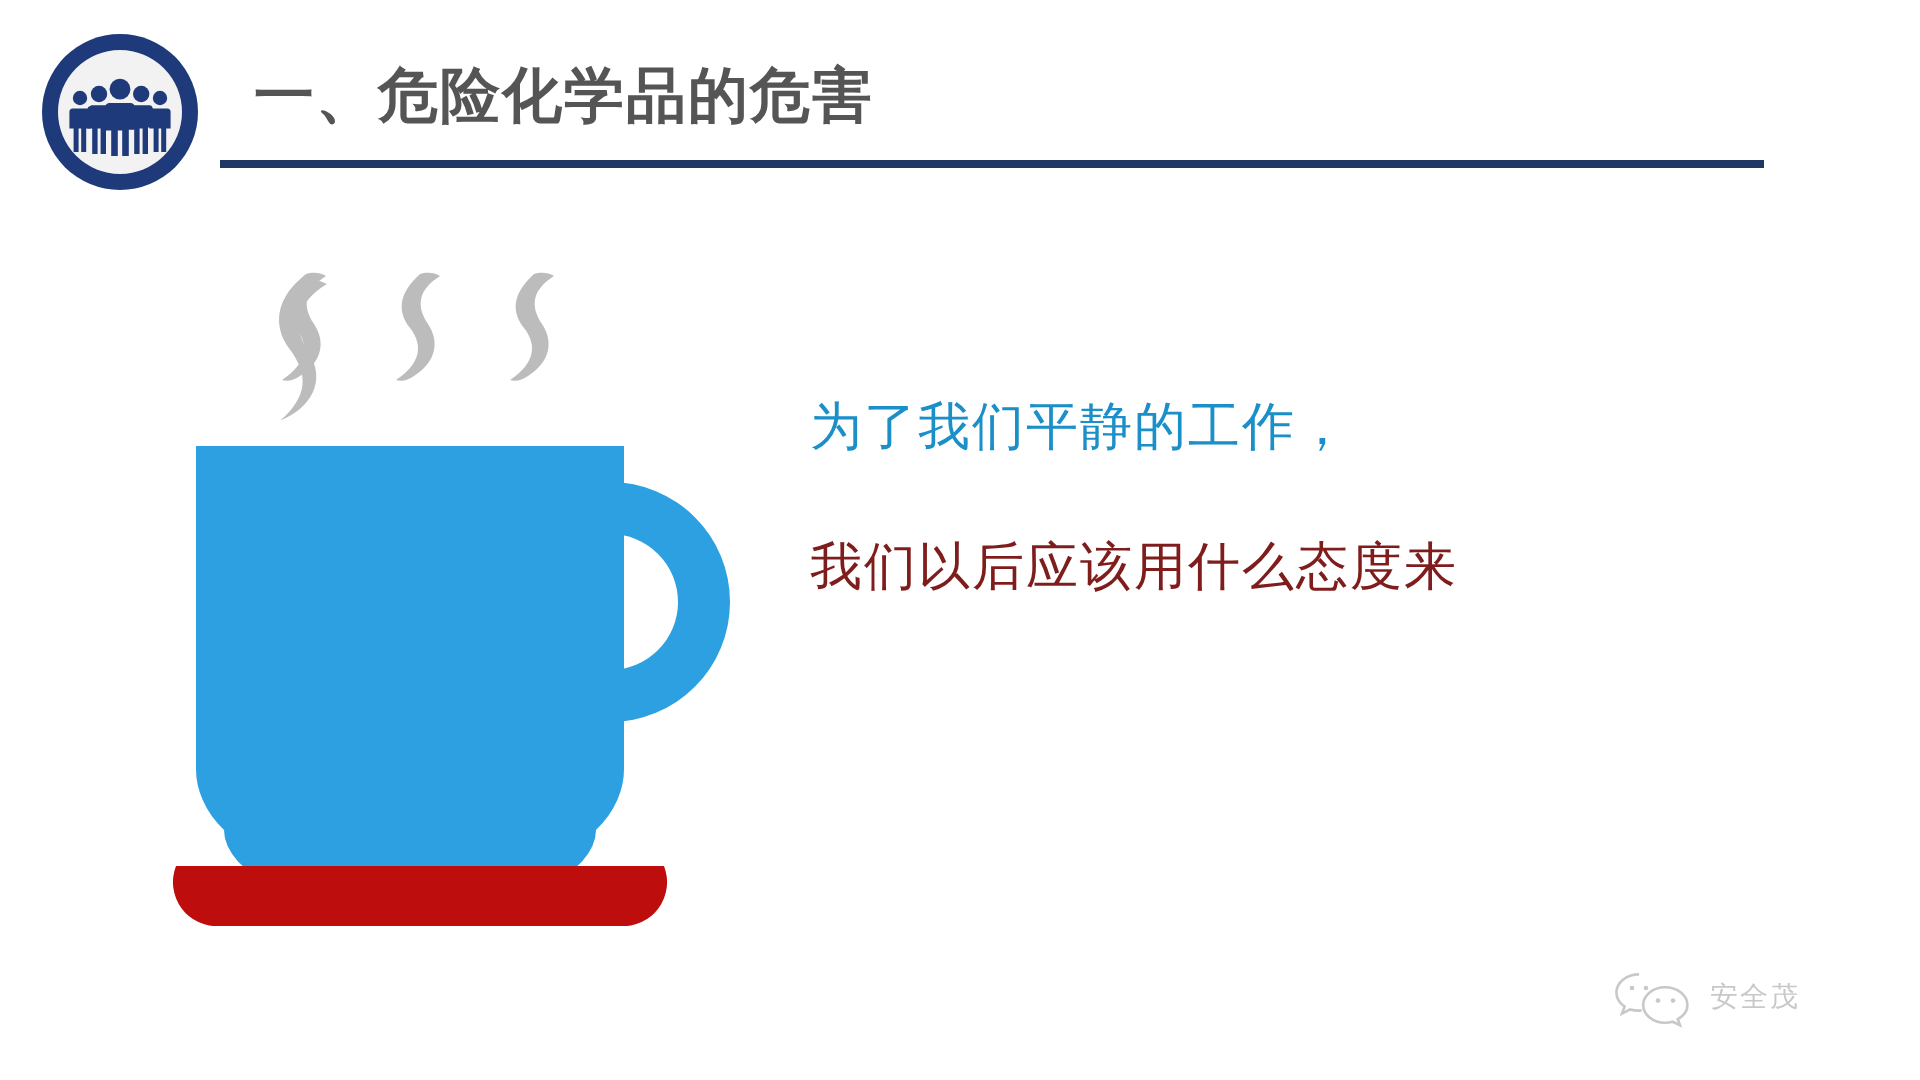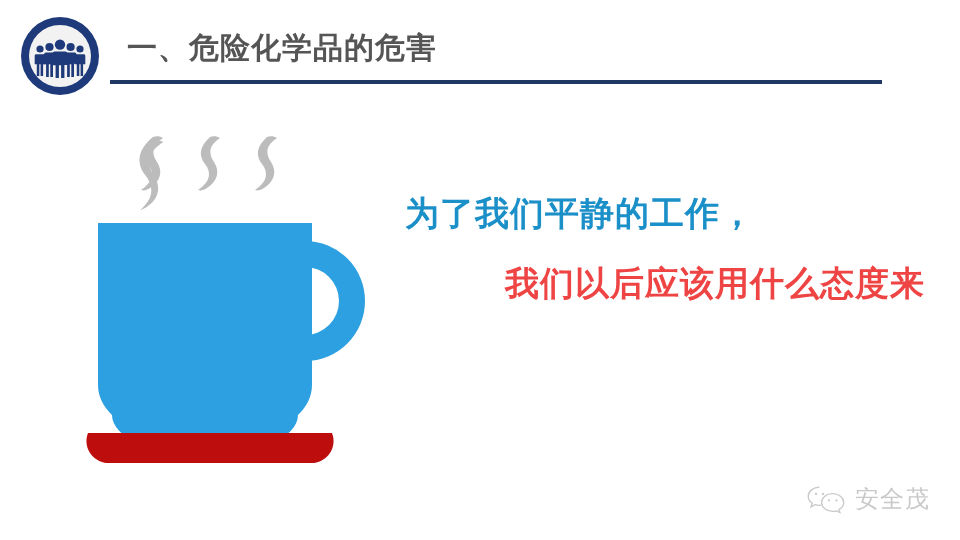--- a/index.html
+++ b/index.html
@@ -87,43 +87,43 @@
   #cup-svg { display: block; width: 300px; height: 345px; }
 
   
   #message-block {
     position: absolute;
     left: 405px;
     top: 178px;
     width: 520px;
   }
   .msg-line {
-    font-size: 34px;
-    font-weight: bold;
+    font-size: 26px;
+    font-weight: normal;
     line-height: 70px;
     letter-spacing: 1px;
     white-space: nowrap;
   }
   .msg-blue { color: #1B8FC8; }
-  .msg-red  { color: #ef4444; text-align: right; }
+  .msg-red  { color: #7f1d1d; }
 
   
   #watermark {
     position: absolute;
     left: 805px;
     top: 482px;
     height: 34px;
     display: flex;
     align-items: center;
     opacity: 0.40;
   }
   #watermark-logo { display: block; width: 42px; height: 30px; }
   #watermark-text {
     margin-left: 8px;
-    font-size: 24px;
+    font-size: 14px;
     color: #777777;
     letter-spacing: 1px;
     white-space: nowrap;
   }
 </style>
 </head>
 <body>
 
 <div id="slide">
 

